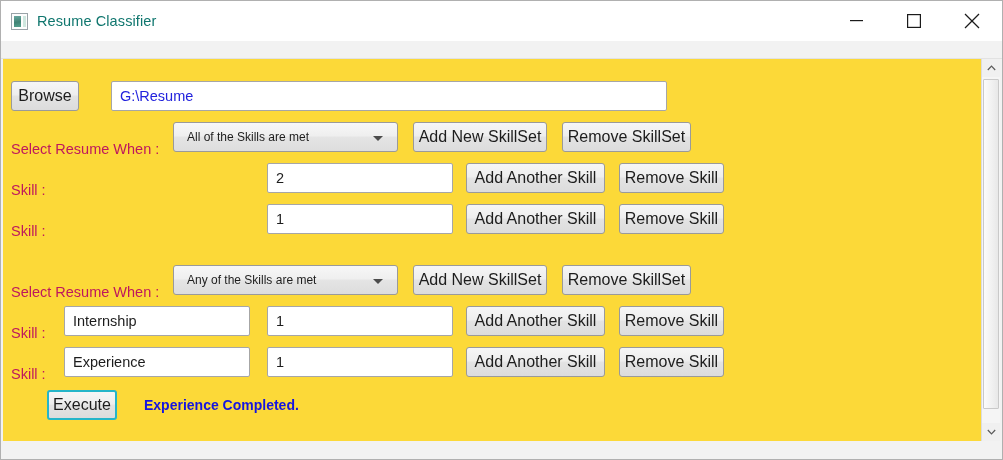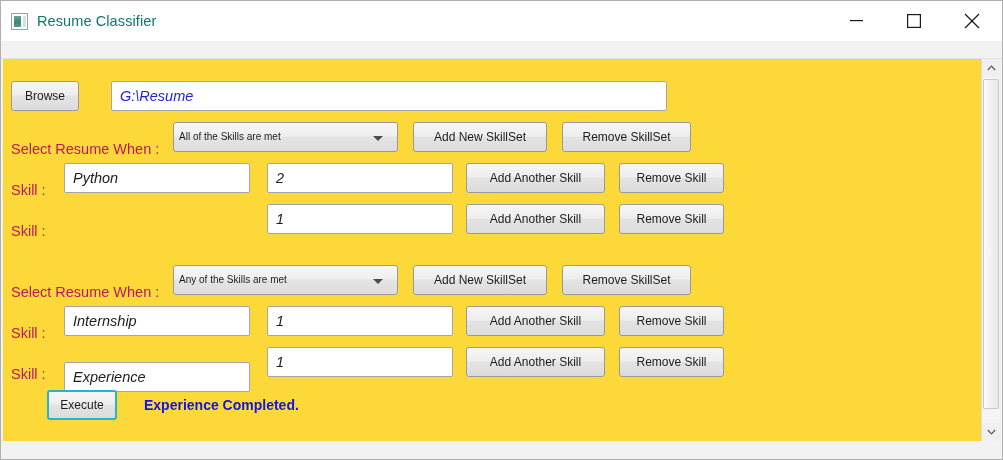--- a/index.html
+++ b/index.html
@@ -134,21 +134,21 @@
   
   .btn {
     position: absolute;
     box-sizing: border-box;
     height: 30px;
     border: 1px solid #9a9a9a;
     border-radius: 3px;
     background: linear-gradient(180deg, #f6f6f6 0%, #eeeeee 45%, #e3e3e3 52%, #dcdcdc 100%);
     color: #1d1d1d;
     font-family: "Liberation Sans", sans-serif;
-    font-size: 12px;
+    font-size: 16px;
     line-height: 28px;
     text-align: center;
     white-space: nowrap;
     padding: 0;
     cursor: default;
   }
   .btn-focus {
     border: 2px solid #25b5c9;
     line-height: 26px;
   }
@@ -161,35 +161,34 @@
     border: 1px solid #a6a6a6;
     border-radius: 2px;
     font-family: "Liberation Sans", sans-serif;
     font-size: 14.5px;
     color: #1d1d1d;
     line-height: 28px;
     padding: 0 0 0 8px;
     white-space: nowrap;
     overflow: hidden;
     cursor: text;
-    font-style: italic;
   }
   .txt-path { color: #2222dd; }
 
   .combo {
     position: absolute;
     box-sizing: border-box;
     height: 30px;
     border: 1px solid #9a9a9a;
     border-radius: 3px;
     background: linear-gradient(180deg, #f7f7f7 0%, #efefef 45%, #e4e4e4 52%, #dddddd 100%);
-    font-size: 10px;
+    font-size: 12px;
     color: #1d1d1d;
     line-height: 28px;
-    padding-left: 5px;
+    padding-left: 13px;
     white-space: nowrap;
     cursor: default;
   }
   .combo .arrow {
     position: absolute;
     right: 14px;
     top: 13px;
     width: 0; height: 0;
     border-left: 5px solid transparent;
     border-right: 5px solid transparent;
@@ -306,21 +305,20 @@
         <div class="combo" style="left:170px; top:0; width:225px;">
           <span>All of the Skills are met</span>
           <span class="arrow"></span>
         </div>
         <button class="btn" style="left:410px; top:0; width:134px;">Add New SkillSet</button>
         <button class="btn" style="left:559px; top:0; width:129px;">Remove SkillSet</button>
       </div>
 
       <div class="row" style="top:104px;">
         <div class="lbl" style="left:8px; top:0;">Skill :</div>
-        <div class="txt" style="left:61px; top:0; width:186px;">Python</div>
         <div class="txt" style="left:264px; top:0; width:186px;">2</div>
         <button class="btn" style="left:463px; top:0; width:139px;">Add Another Skill</button>
         <button class="btn" style="left:616px; top:0; width:105px;">Remove Skill</button>
       </div>
 
       <div class="row" style="top:145px;">
         <div class="lbl" style="left:8px; top:0;">Skill :</div>
         <div class="txt" style="left:264px; top:0; width:186px;">1</div>
         <button class="btn" style="left:463px; top:0; width:139px;">Add Another Skill</button>
         <button class="btn" style="left:616px; top:0; width:105px;">Remove Skill</button>
@@ -339,21 +337,21 @@
       <div class="row" style="top:247px;">
         <div class="lbl" style="left:8px; top:0;">Skill :</div>
         <div class="txt" style="left:61px; top:0; width:186px;">Internship</div>
         <div class="txt" style="left:264px; top:0; width:186px;">1</div>
         <button class="btn" style="left:463px; top:0; width:139px;">Add Another Skill</button>
         <button class="btn" style="left:616px; top:0; width:105px;">Remove Skill</button>
       </div>
 
       <div class="row" style="top:288px;">
         <div class="lbl" style="left:8px; top:0;">Skill :</div>
-        <div class="txt" style="left:61px; top:15px; width:186px;">Experience</div>
+        <div class="txt" style="left:61px; top:0; width:186px;">Experience</div>
         <div class="txt" style="left:264px; top:0; width:186px;">1</div>
         <button class="btn" style="left:463px; top:0; width:139px;">Add Another Skill</button>
         <button class="btn" style="left:616px; top:0; width:105px;">Remove Skill</button>
       </div>
 
       <div class="row" style="top:331px;margin-left:36px;">
         <button class="btn btn-focus" style="left:8px; top:0; width:70px;">Execute</button>
         <div class="status-msg" style="left:105px; top:0;">Experience Completed.</div>
       </div>
 

